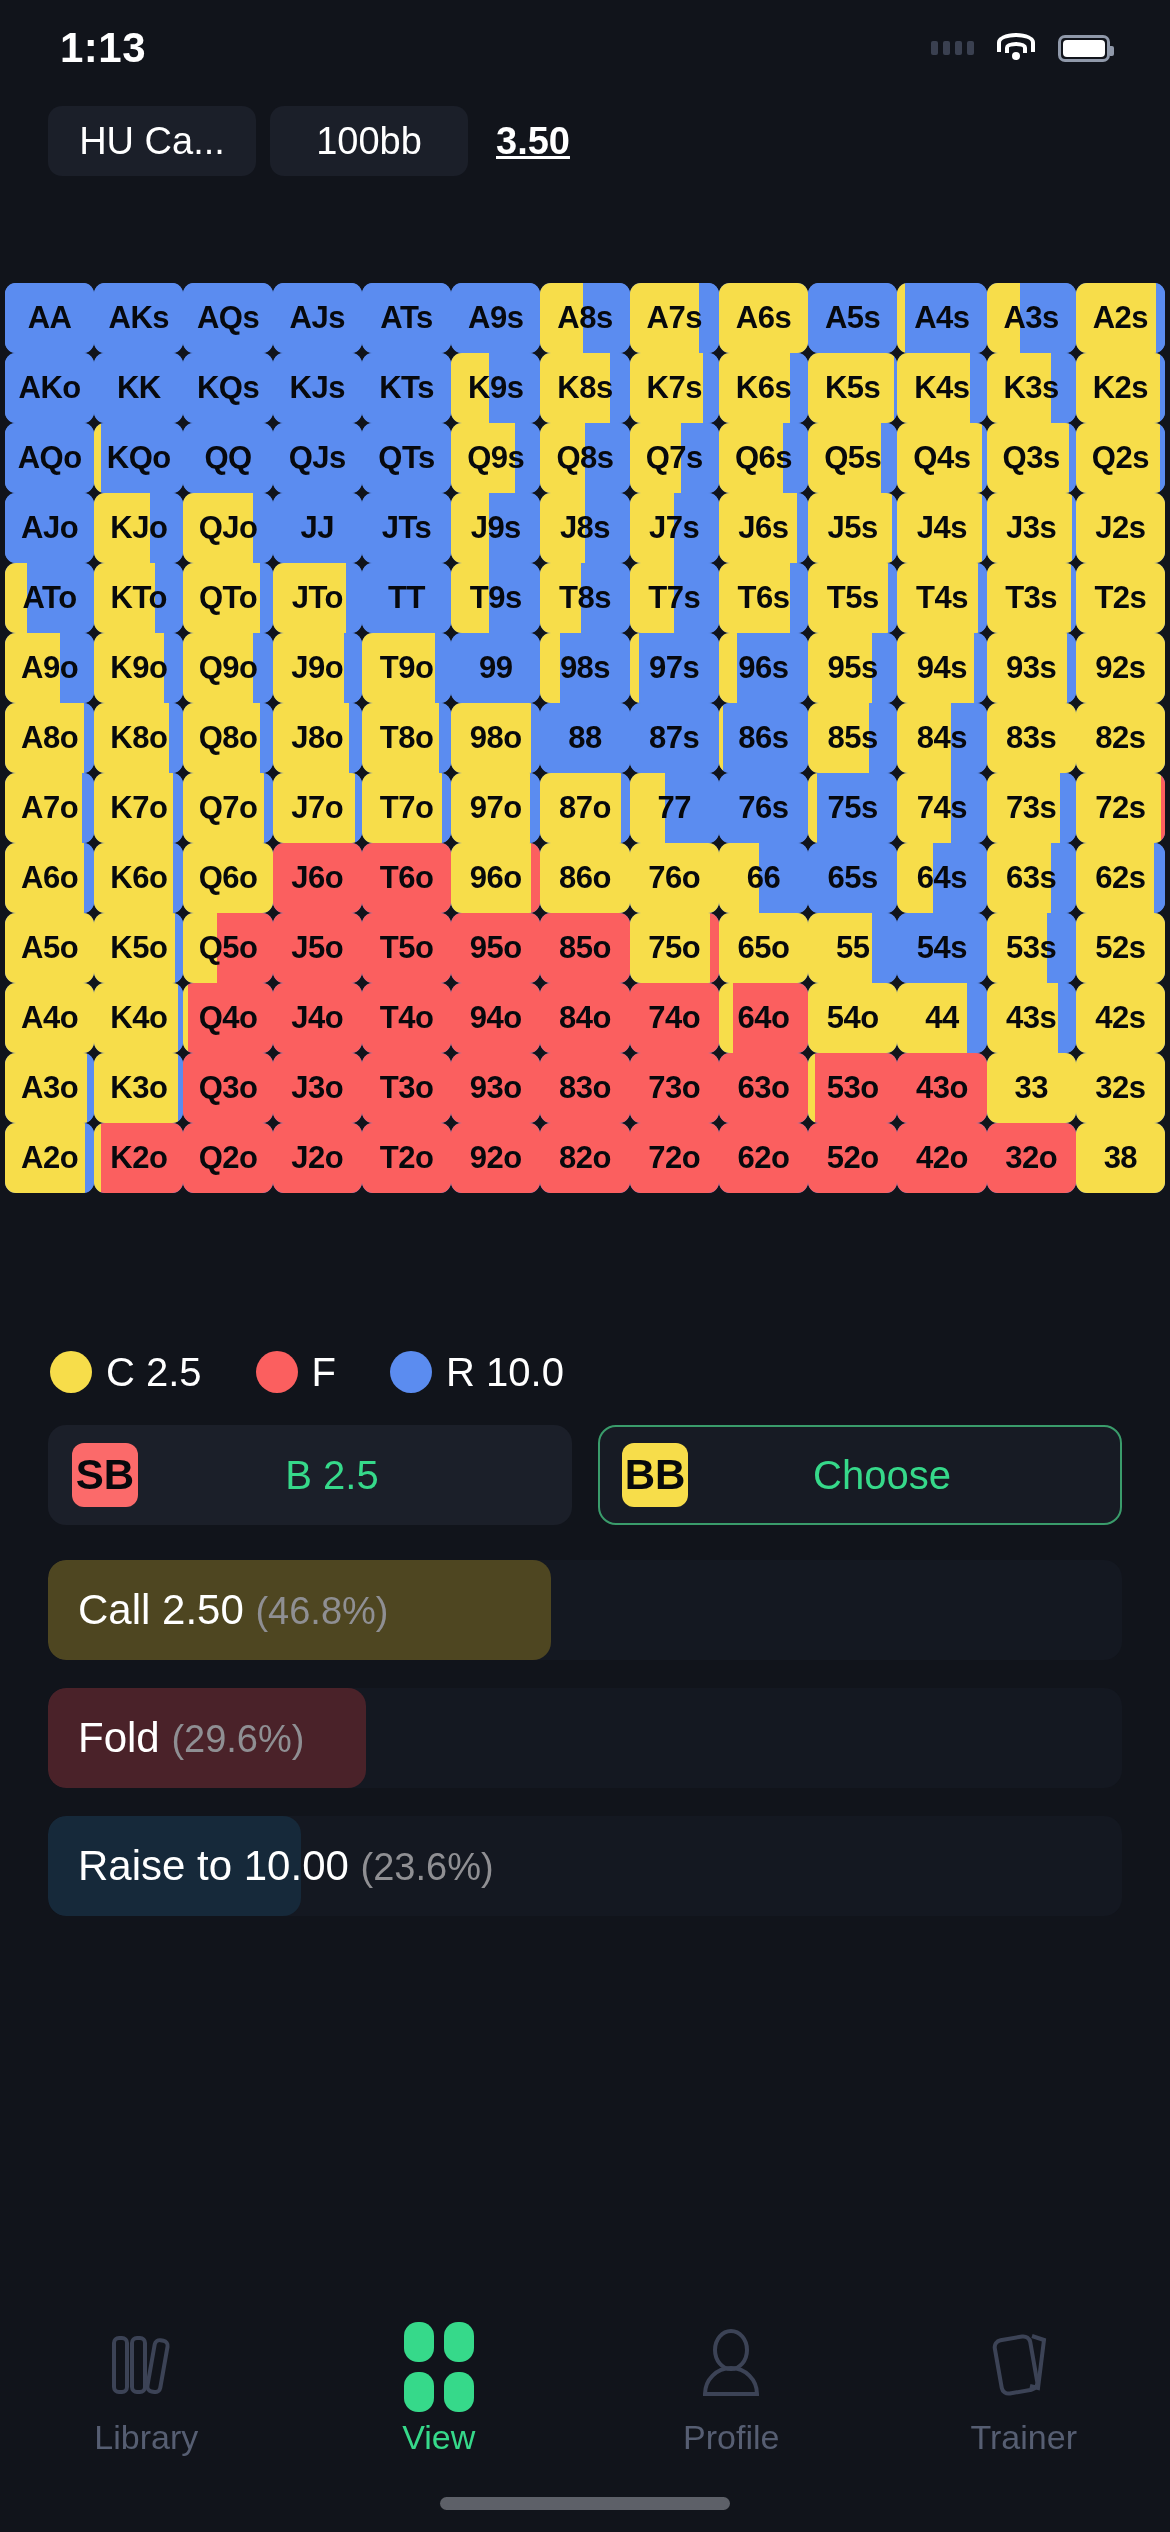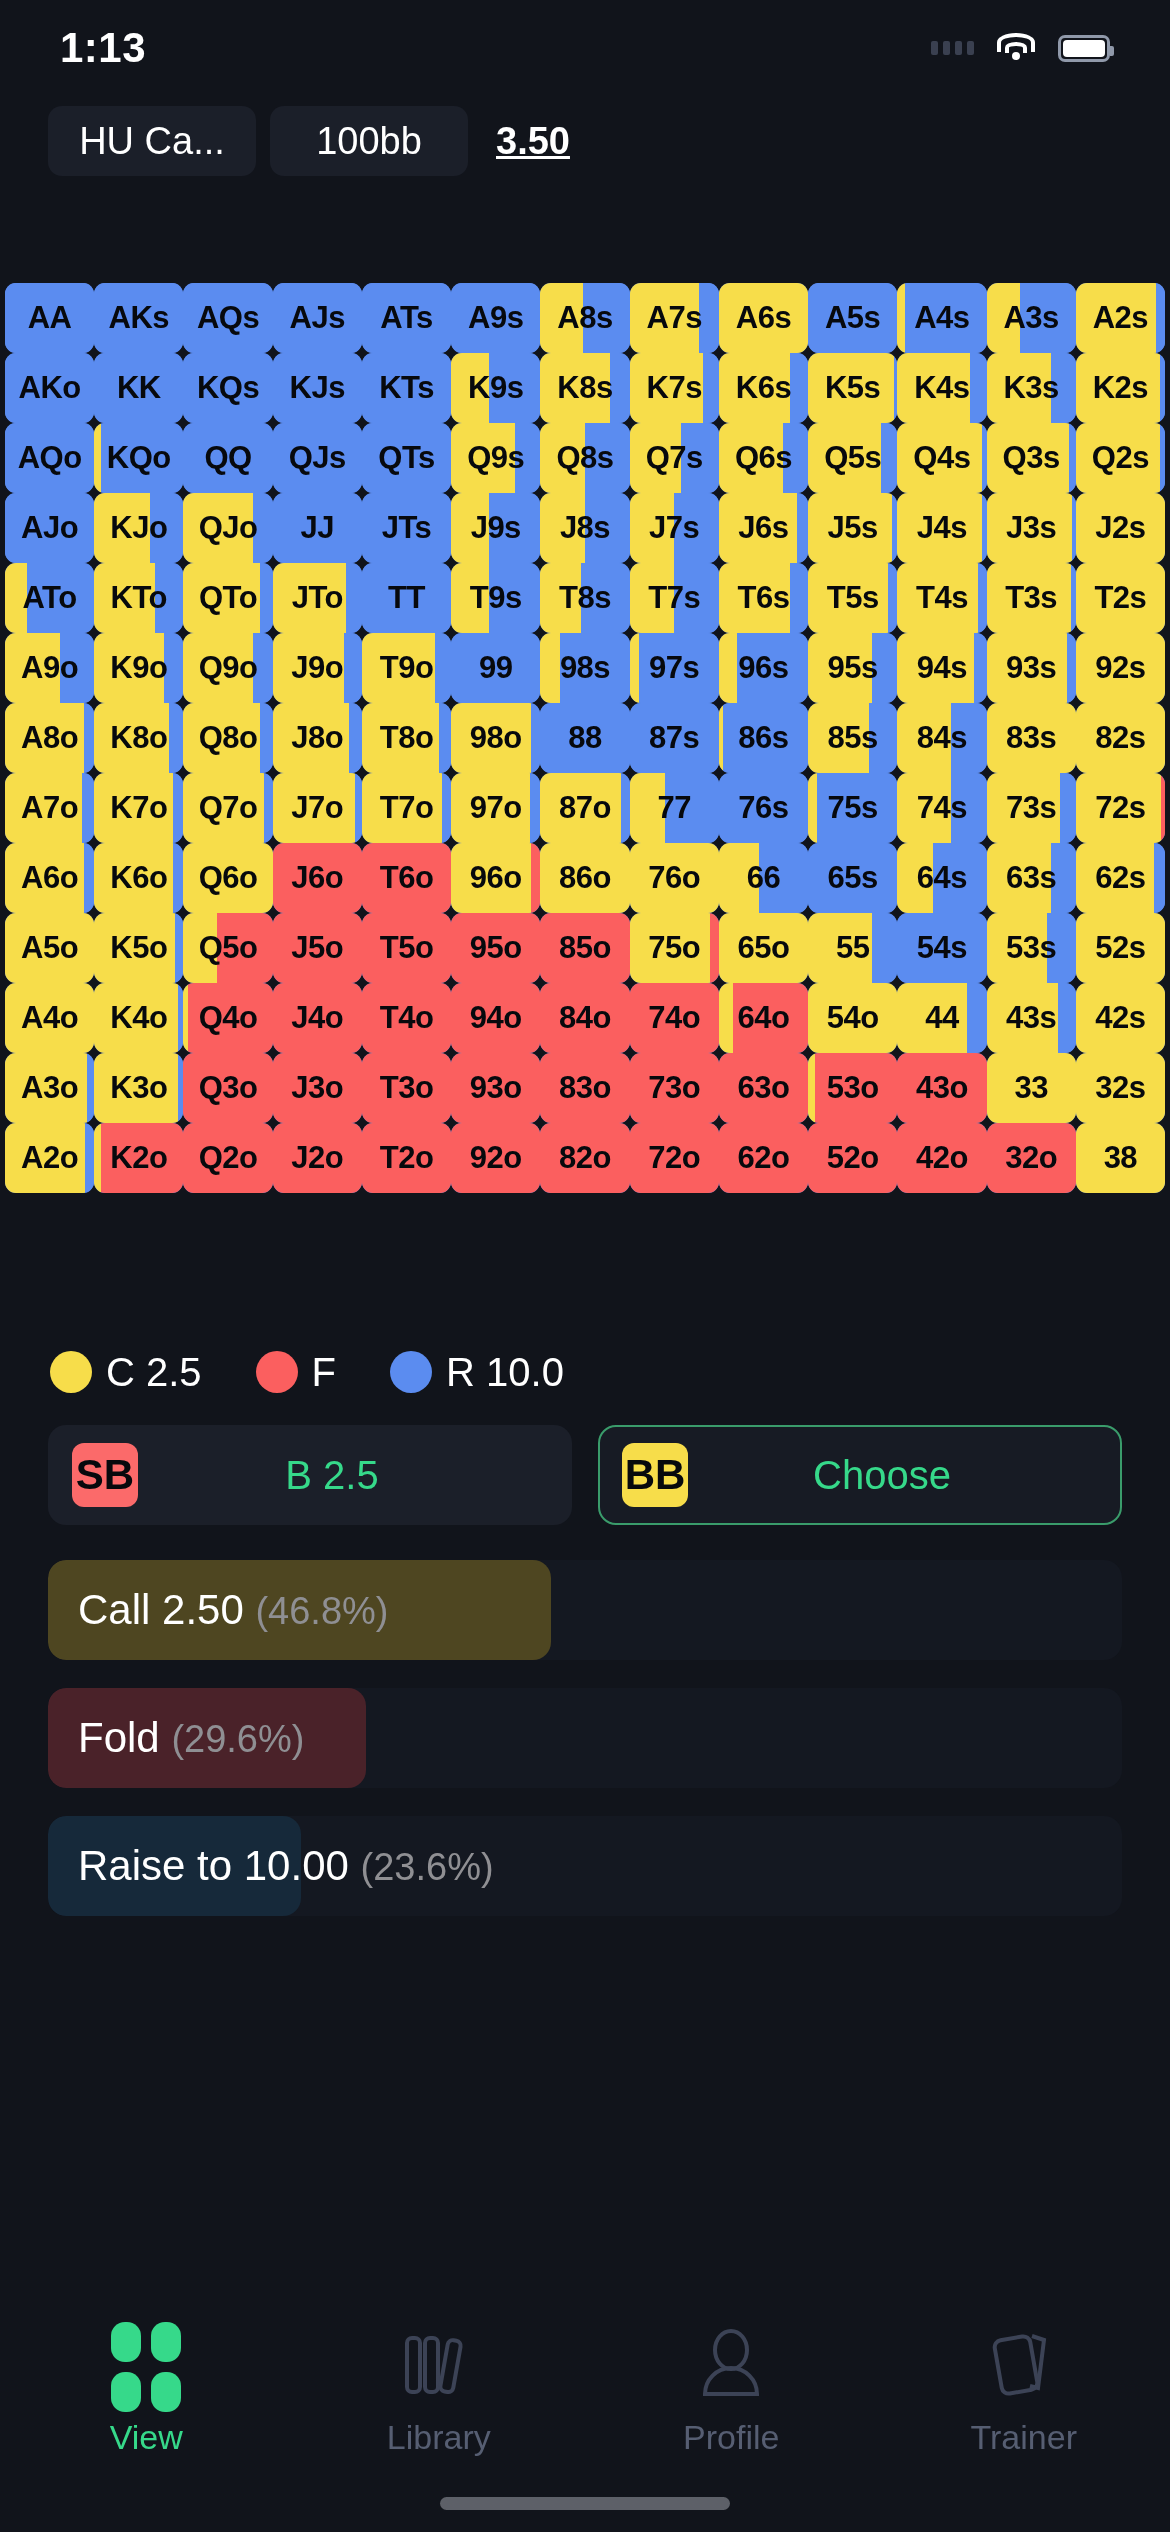--- a/index.html
+++ b/index.html
@@ -961,43 +961,43 @@
       <span class="fill" style="width:29.599999999999998%;background:#4a2229"></span>
       <span class="txt">Fold <span class="pct">(29.6%)</span></span>
     </div>
     <div class="act">
       <span class="fill" style="width:23.599999999999998%;background:#16293a"></span>
       <span class="txt">Raise to 10.00 <span class="pct">(23.6%)</span></span>
     </div>
   </div>
 
 <div class="navbar" id="navbar">
+    <div class="nav">
+      <span class="ico">
+        <span><svg width="76" height="70" viewBox="0 0 76 70" fill="none" stroke="#3c4356" stroke-width="4">
+            <rect x="6" y="8" width="13" height="54" rx="5"></rect>
+            <rect x="24" y="8" width="13" height="54" rx="5"></rect>
+            <rect x="43" y="10" width="13" height="52" rx="5" transform="rotate(10 49 36)"></rect>
+          </svg></span>
+      </span>
+      <span class="nm">Library</span>
+    </div>
     <div class="nav active">
       <span class="ico">
         <span class="dots4">
           <i></i>
           <i></i>
           <i></i>
           <i></i>
         </span>
       </span>
       <span class="nm">View</span>
     </div>
     <div class="nav">
       <span class="ico">
-        <span><svg width="76" height="70" viewBox="0 0 76 70" fill="none" stroke="#3c4356" stroke-width="4">
-            <rect x="6" y="8" width="13" height="54" rx="5"></rect>
-            <rect x="24" y="8" width="13" height="54" rx="5"></rect>
-            <rect x="43" y="10" width="13" height="52" rx="5" transform="rotate(10 49 36)"></rect>
-          </svg></span>
-      </span>
-      <span class="nm">Library</span>
-    </div>
-    <div class="nav">
-      <span class="ico">
         <span><svg width="72" height="74" viewBox="0 0 72 74" fill="none" stroke="#3c4356" stroke-width="4">
             <ellipse cx="36" cy="22" rx="16" ry="19"></ellipse>
             <path d="M10 66 a26 26 0 0 1 52 0 z"></path>
           </svg></span>
       </span>
       <span class="nm">Profile</span>
     </div>
     <div class="nav">
       <span class="ico">
         <span><svg width="76" height="74" viewBox="0 0 76 74" fill="none" stroke="#3c4356" stroke-width="4">

